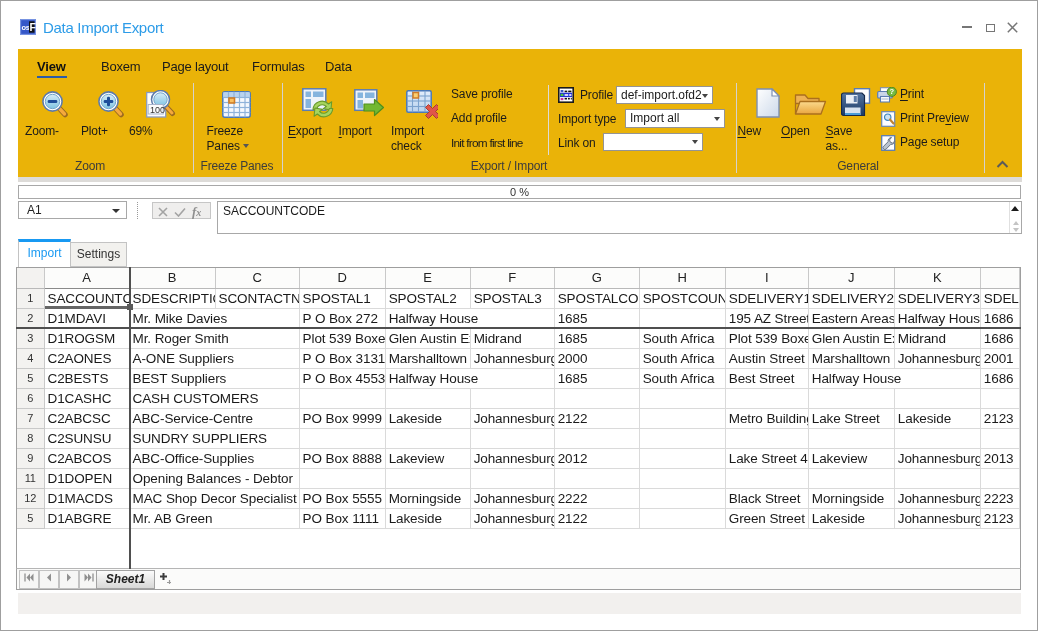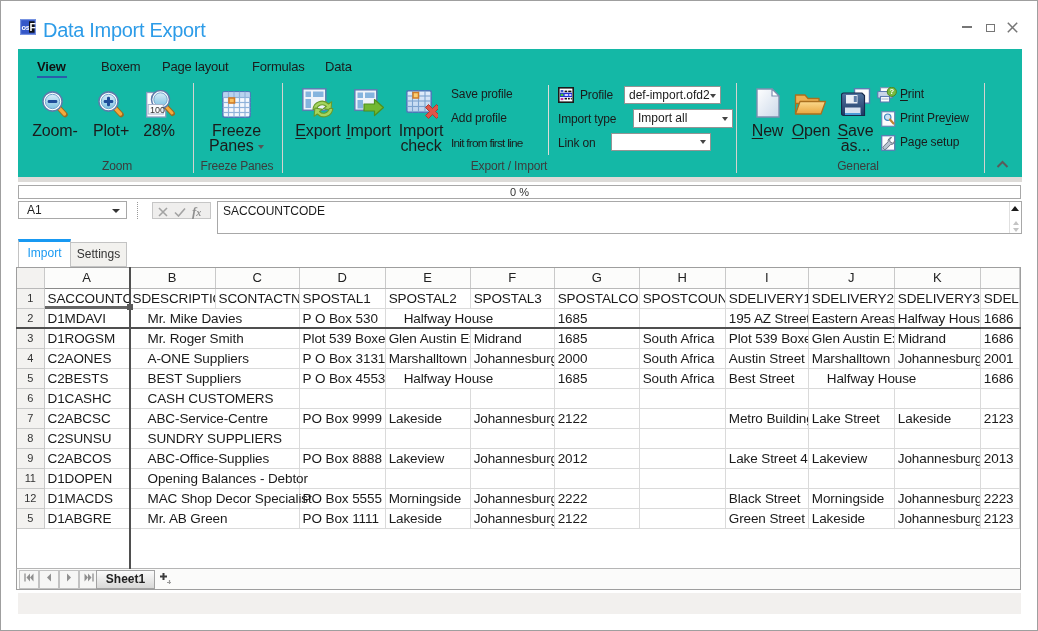--- a/index.html
+++ b/index.html
@@ -1,31 +1,31 @@
 <!DOCTYPE html>
 <html><head>
 <meta charset="utf-8">
 <style>
   * { margin:0; padding:0; box-sizing:border-box; }
   html,body { width:1038px; height:631px; background:#fff; font-family:"Liberation Sans", sans-serif; }
   #win { position:relative; width:1038px; height:631px; background:#fff; border:1.5px solid #9f9f9f; overflow:hidden; }
   .abs { position:absolute; }
 
   
-  #title { position:absolute; left:42px; top:18px; font-size:20px; letter-spacing:-0.3px; color:#2d9ce8; }
-
-  
-  #ribbon { position:absolute; left:17px; top:48px; width:1004px; height:128px; background:#14b8a6;text-decoration:underline; }
+  #title { position:absolute; left:42px; top:18px; font-size:15px; letter-spacing:-0.3px; color:#2d9ce8; }
+
+  
+  #ribbon { position:absolute; left:17px; top:48px; width:1004px; height:128px; background:#eab308;text-decoration:underline; }
   #ribbonstrip { position:absolute; left:17px; top:176px; width:1004px; height:5px; background:#dddbd8; }
   .rtab { position:absolute; top:10px; font-size:13px; letter-spacing:-0.2px; color:#1b1b1b; }
   .rsep { position:absolute; width:1px; background:#d5d2ce; top:34px; height:90px; }
-  .rlabel { position:absolute; font-size:16px; letter-spacing:-0.15px; color:#1b1b1b; text-align:center; line-height:14.5px; }
+  .rlabel { position:absolute; font-size:12px; letter-spacing:-0.15px; color:#1b1b1b; line-height:14.5px; }
   .rgroup { position:absolute; top:110px; font-size:12px; letter-spacing:-0.15px; color:#3c3c3c; text-align:center; }
   .rside { position:absolute; font-size:12px; letter-spacing:-0.15px; color:#1b1b1b; }
-  .combo { position:absolute; background:#fff; border:1px solid #949494; font-size:12px; color:#1b1b1b; line-height:16px; padding-left:4px;margin-left:8px; }
+  .combo { position:absolute; background:#fff; border:1px solid #949494; font-size:12px; color:#1b1b1b; line-height:16px; padding-left:4px; }
   .combo .arr { position:absolute; right:4px; top:50%; margin-top:-1.5px; width:0; height:0; border-left:3.5px solid transparent; border-right:3.5px solid transparent; border-top:4px solid #444; }
   u { text-decoration:underline; text-underline-offset:2px; }
 
   
   #progress { position:absolute; left:17px; top:184px; width:1003px; height:14px; border:1px solid #a8a8a8; background:#fff; font-size:11px; color:#333; text-align:center; line-height:12px; }
   #namebox { position:absolute; left:17px; top:200px; width:109px; height:18px; border:1px solid #a8a8a8; background:#fff; font-size:12px; color:#222; line-height:16px; padding-left:8px; }
   #dotsep { position:absolute; left:136px; top:201px; height:17px; width:0; border-left:1px dotted #999; }
   #fbtns { position:absolute; left:151px; top:201px; width:59px; height:17px; background:#efeeed; border:1px solid #c6c6c6; }
   #formulabox { position:absolute; left:216px; top:200px; width:805px; height:33px; border:1px solid #a8a8a8; background:#fff; font-size:12px; color:#1a1a1a; padding:2px 0 0 5px; }
 
@@ -35,30 +35,30 @@
 
   
   #panel { position:absolute; left:15px; top:266px; width:1005px; height:323px; border:1px solid #9e9e9e; background:#fff; }
   table { border-collapse:collapse; table-layout:fixed; width:1003px; }
   td,th { overflow:hidden; white-space:nowrap; font-weight:normal; padding:0; }
   th { background:#fcfcfb; border-right:1px solid #c9c9c9; border-bottom:1px solid #b9b9b9; font-size:13px; color:#222; text-align:center; height:20px; }
   th.corner { background:#f3f2f0; }
   td { background:#fff; border-right:1px solid #dadada; border-bottom:1px solid #dadada; font-size:13.5px; letter-spacing:-0.1px; color:#1a1a1a; height:20px; padding-left:3px; }
   td.rh { background:#f3f2f0; border-right:1px solid #c9c9c9; border-bottom:1px solid #c9c9c9; font-size:11px; color:#333; text-align:center; padding:0; }
   td.noR { border-right:none; position:relative; overflow:visible; }
-  td.noR span { position:absolute; left:18px; top:0; line-height:19px; white-space:nowrap; z-index:2;text-align:center; }
+  td.noR span { position:absolute; left:3px; top:0; line-height:19px; white-space:nowrap; z-index:2;text-align:center; }
   
   #vfreeze { position:absolute; left:128px; top:266px; width:2px; height:302px; background:#4f4f4f; z-index:4; }
   #hfreeze { position:absolute; left:15px; top:326px; width:1005px; height:2px; background:#4f4f4f; z-index:4; }
   #selbottom { position:absolute; left:44px; top:304.5px; width:84px; height:3px; background:#666; z-index:5; }
   #seltop { position:absolute; left:44px; top:286.5px; width:84px; height:1.5px; background:#8a8a8a; z-index:5; }
   #handle { position:absolute; left:126px; top:303px; width:6px; height:6px; background:#595959; z-index:6; }
 
   
-  #sheetbar { position:absolute; left:15px; top:567px; width:1005px; height:22px; background:#fbfbfa; border-top:1px solid #b5b5b5; border-left:1px solid #9e9e9e; border-right:1px solid #9e9e9e; border-bottom:1px solid #9e9e9e; }
+  #sheetbar { position:absolute; left:15px; top:567px; width:1005px; height:22px; background:#fbfbfa; border-top:1px solid #b5b5b5; border-left:1px solid #9e9e9e; border-right:1px solid #9e9e9e; border-bottom:1px solid #9e9e9e;font-style:italic; }
   .navbtn { position:absolute; top:1px; width:20px; height:19px; background:#f6f6f5; border:1px solid #c2c2c2; color:#6e6e6e; text-align:center; line-height:17px; font-size:9px; }
   #sheettab { position:absolute; left:79px; top:1px; width:59px; height:19px; background:linear-gradient(#fbfbfb,#d8d8d7); border:1px solid #a2a2a2; font-size:12px; font-weight:bold; color:#222; text-align:center; line-height:17px; }
   #addsheet { position:absolute; left:140px; top:3px; width:16px; height:15px; color:#444; font-size:13px; font-weight:bold; line-height:14px; text-align:center; }
 
   #bottomstrip { position:absolute; left:17px; top:592px; width:1003px; height:21px; background:#f2f0ee; }
 </style>
 </head>
 <body>
 <div id="win">
 
@@ -116,22 +116,22 @@
     <div class="rlabel" style="left:63px;top:75px;width:60px">Plot+</div>
     <svg class="abs" style="left:128px;top:40.5px" width="30" height="28" viewBox="0 0 30 28">
       <rect x="0.7" y="2.5" width="19" height="24.5" fill="#fdfdfe" stroke="#8a9cc0" stroke-width="1.3"></rect>
       <line x1="20" y1="16.5" x2="26.5" y2="23.5" stroke="#9a6a20" stroke-width="5" stroke-linecap="round"></line>
       <line x1="20" y1="16.5" x2="26" y2="23" stroke="#f5a93c" stroke-width="3" stroke-linecap="round"></line>
       <circle cx="14.5" cy="9.5" r="9" fill="#fff" stroke="#5d7bab" stroke-width="1.5"></circle>
       <circle cx="14.5" cy="9.5" r="6.7" fill="url(#lg1)" stroke="#74a7cc" stroke-width="1"></circle>
       <rect x="2.2" y="14.5" width="15" height="9.5" fill="#fafbfc" stroke="#a7b4cc" stroke-width="1"></rect>
       <text x="4" y="22.5" font-size="9" fill="#333" font-family="Liberation Sans">100</text>
     </svg>
-    <div class="rlabel" style="left:111px;top:75px;width:60px">28%</div>
-    <div class="rgroup" style="left:69px;width:60px">Zoom</div>
+    <div class="rlabel" style="left:111px;top:75px;width:60px">69%</div>
+    <div class="rgroup" style="left:42px;width:60px">Zoom</div>
 
     <svg class="abs" style="left:204px;top:41.5px" width="29" height="27" viewBox="0 0 29 27">
       <defs>
           <linearGradient id="fz1" x1="0" y1="0" x2="0" y2="1">
             <stop offset="0" stop-color="#e3eefb"></stop>
             <stop offset="1" stop-color="#b8d2ee"></stop>
           </linearGradient>
         </defs>
       <rect x="0.8" y="0.8" width="27.4" height="25.4" rx="2" fill="#f4f8fd" stroke="#4a79b8" stroke-width="1.5"></rect>
       <rect x="1.2" y="1.2" width="26.6" height="5.3" fill="#b9d3ef"></rect>
@@ -342,21 +342,21 @@
             <td>SDELIVERY3</td>
             <td>SDELIVERYCODE</td>
           </tr>
 <tr>
             <td class="rh">2</td>
             <td>D1MDAVI</td>
             <td class="noR">
               <span>Mr. Mike Davies</span>
             </td>
             <td></td>
-            <td>P O Box 530</td>
+            <td>P O Box 272</td>
             <td class="noR">
               <span>Halfway House</span>
             </td>
             <td></td>
             <td>1685</td>
             <td></td>
             <td>195 AZ Street</td>
             <td>Eastern Areas</td>
             <td>Halfway House</td>
             <td>1686</td>

